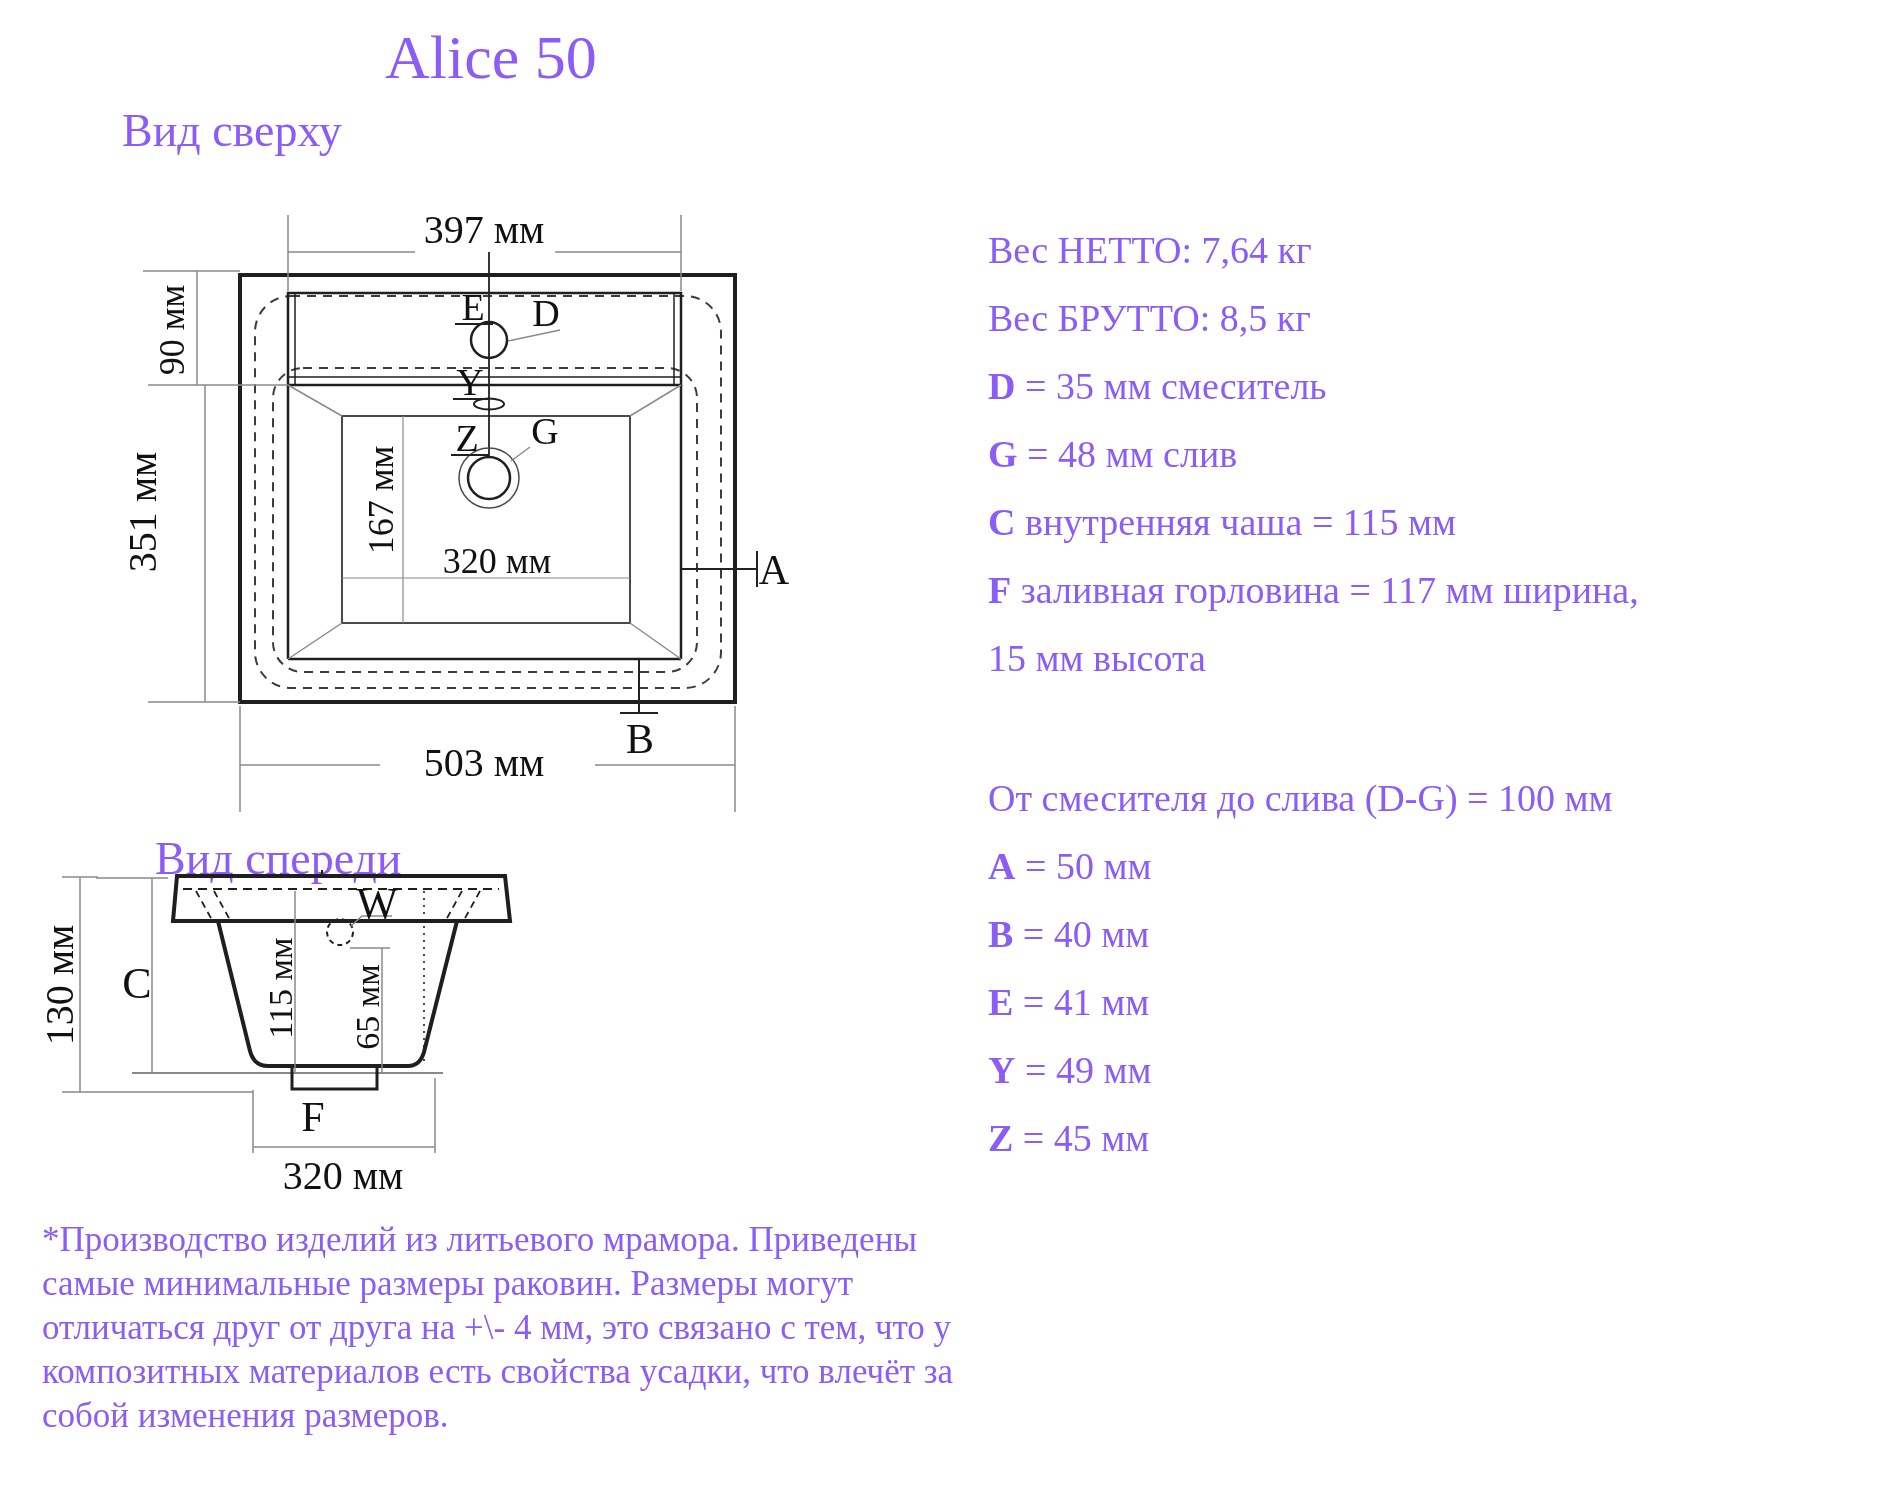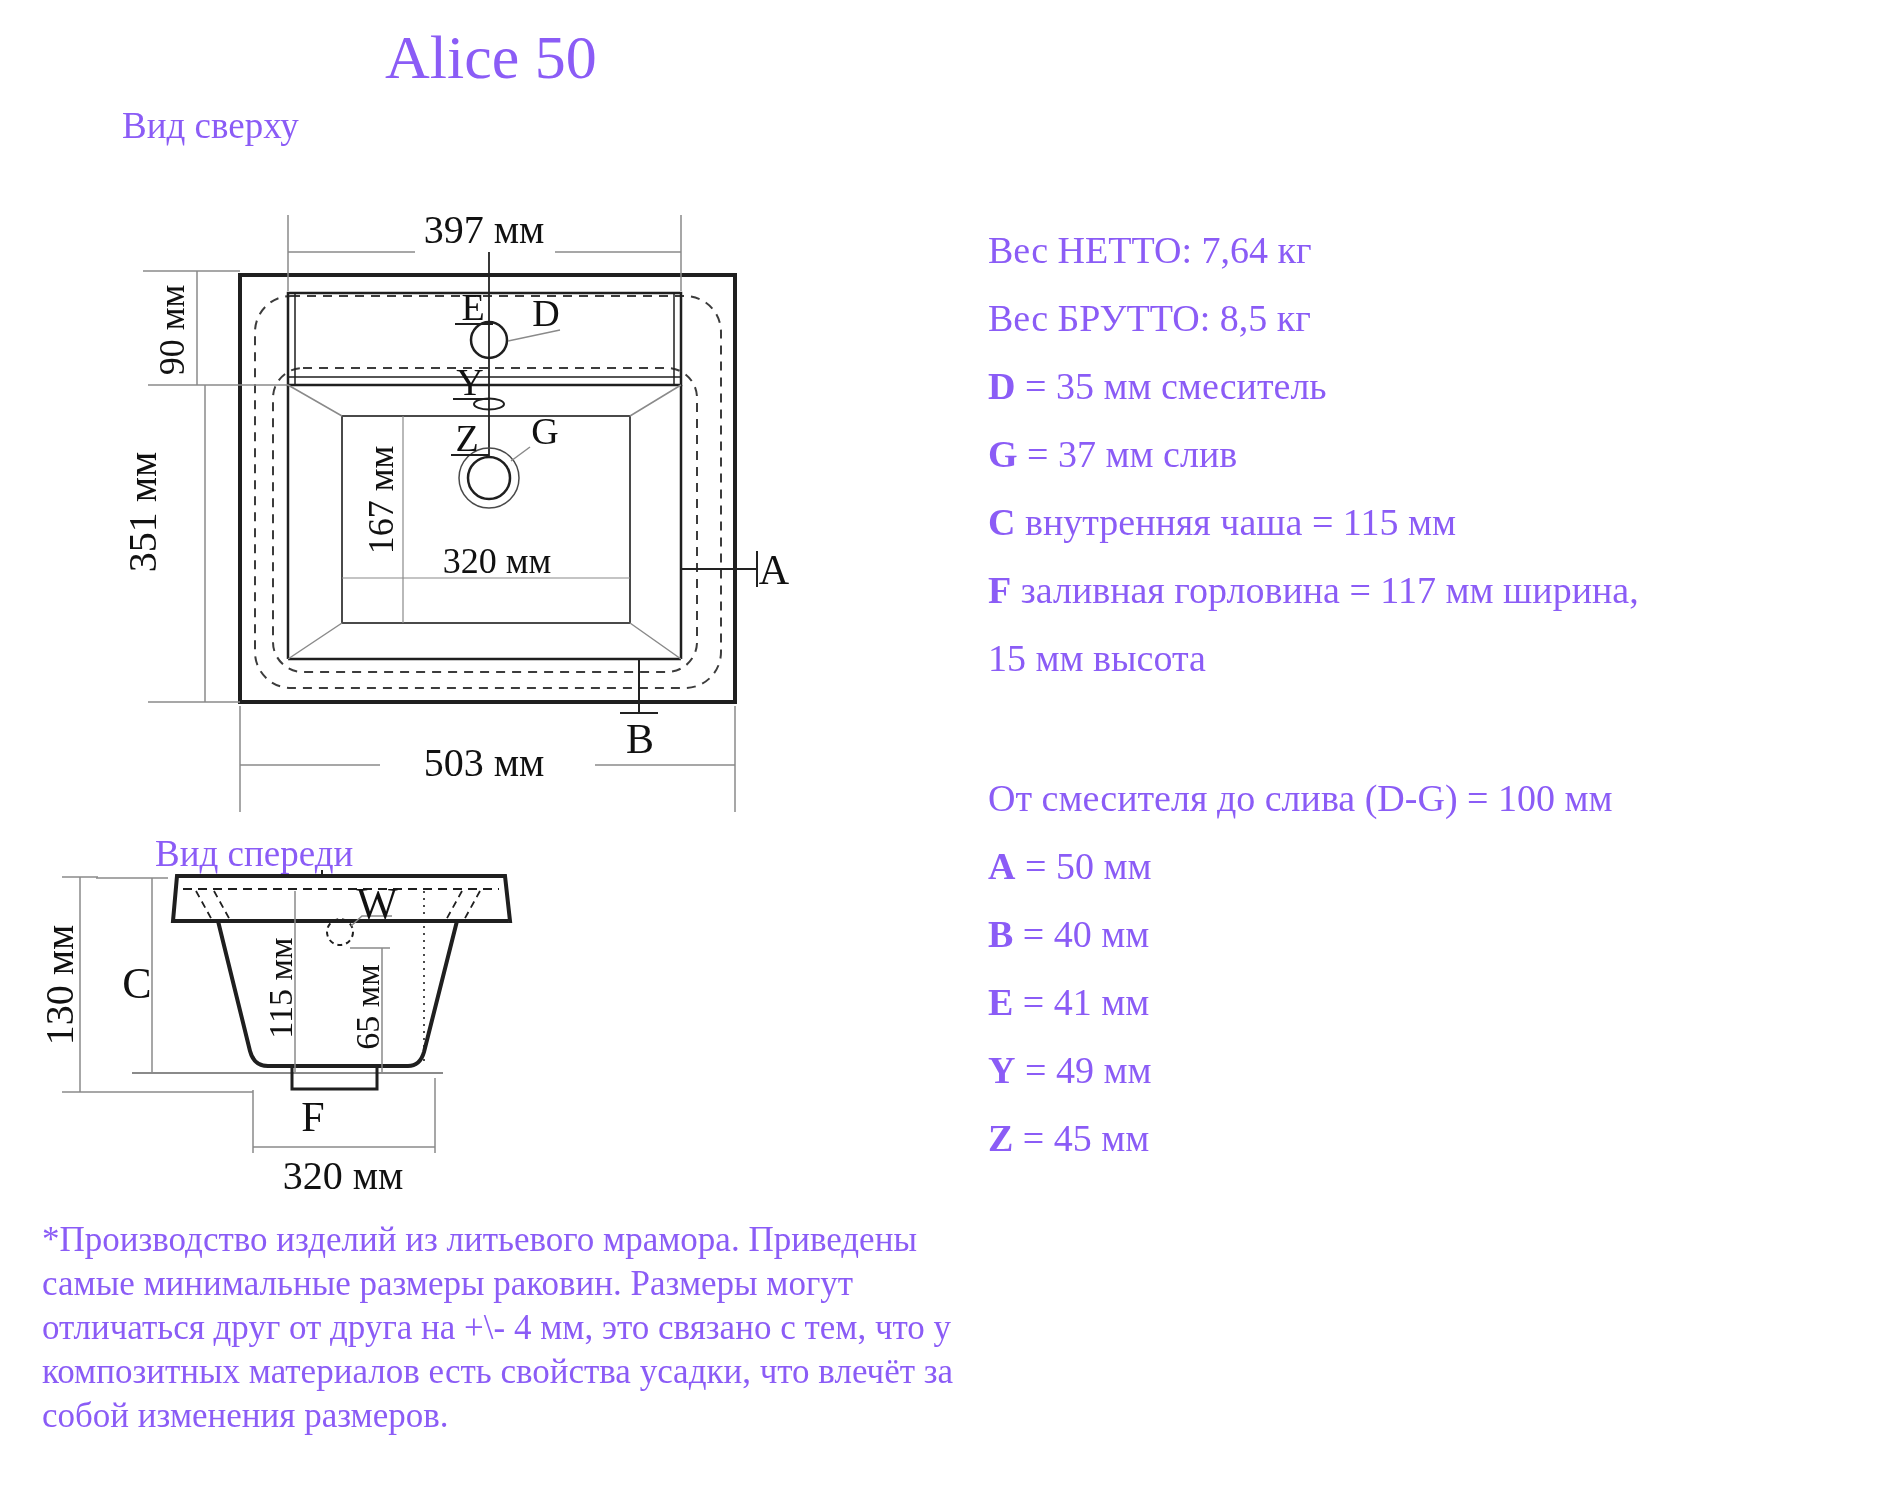--- a/index.html
+++ b/index.html
@@ -1,19 +1,19 @@
 <!DOCTYPE html>
 <html><head>
 <meta charset="utf-8">
 <style>
   html,body{margin:0;padding:0;background:#ffffff;}
   .page{position:relative;width:1903px;height:1500px;background:#ffffff;overflow:hidden;
         font-family:"Liberation Serif","DejaVu Serif",serif;color:#8b5cf6;}
   .title{position:absolute;left:385px;top:22px;font-size:62px;white-space:nowrap;}
-  .view-heading{position:absolute;font-size:37px;white-space:nowrap;}
+  .view-heading{position:absolute;font-size:46px;white-space:nowrap;}
   .view-heading.top{left:122px;top:104px;}
   .view-heading.front{left:155px;top:832px;}
   .drawing-svg{position:absolute;left:0;top:0;width:1903px;height:1500px;}
   .drawing-svg text{font-family:"Liberation Serif","DejaVu Serif",serif;fill:#111;}
   .specs{position:absolute;left:988px;top:216px;width:900px;}
   .spec-line{font-size:38px;line-height:68px;height:68px;white-space:nowrap;font-family:Liberation Serif, serif;}
   .spec-line b{font-weight:bold;}
   .block-gap{height:72px;}
   .note{position:absolute;left:42px;top:1218px;width:960px;font-size:35px;line-height:44px;}
 </style>
@@ -99,21 +99,21 @@
       <text x="280" y="1000" font-size="34" text-anchor="middle" transform="rotate(-90 280 988)">115 мм</text>
       <text x="367" y="1019" font-size="34" text-anchor="middle" transform="rotate(-90 367 1007)">65 мм</text>
       <text x="343" y="1189" font-size="40" text-anchor="middle">320 мм</text>
     </g>
   </svg>
 
   <div class="specs">
     <div class="spec-line"><b></b><span>Вес НЕТТО: 7,64 кг</span></div>
     <div class="spec-line"><b></b><span>Вес БРУТТО: 8,5 кг</span></div>
     <div class="spec-line"><b>D</b><span> = 35 мм смеситель</span></div>
-    <div class="spec-line"><b>G</b><span> = 37 мм слив</span></div>
+    <div class="spec-line"><b>G</b><span> = 48 мм слив</span></div>
     <div class="spec-line"><b>C</b><span> внутренняя чаша = 115 мм</span></div>
     <div class="spec-line"><b>F</b><span> заливная горловина = 117 мм ширина,</span></div>
     <div class="spec-line"><b></b><span>15 мм высота</span></div>
     <div class="block-gap"></div>
     <div class="spec-line"><b></b><span>От смесителя до слива (D-G) = 100 мм</span></div>
     <div class="spec-line"><b>A</b><span> = 50 мм</span></div>
     <div class="spec-line"><b>B</b><span> = 40 мм</span></div>
     <div class="spec-line"><b>E</b><span> = 41 мм</span></div>
     <div class="spec-line"><b>Y</b><span> = 49 мм</span></div>
     <div class="spec-line"><b>Z</b><span> = 45 мм</span></div>

